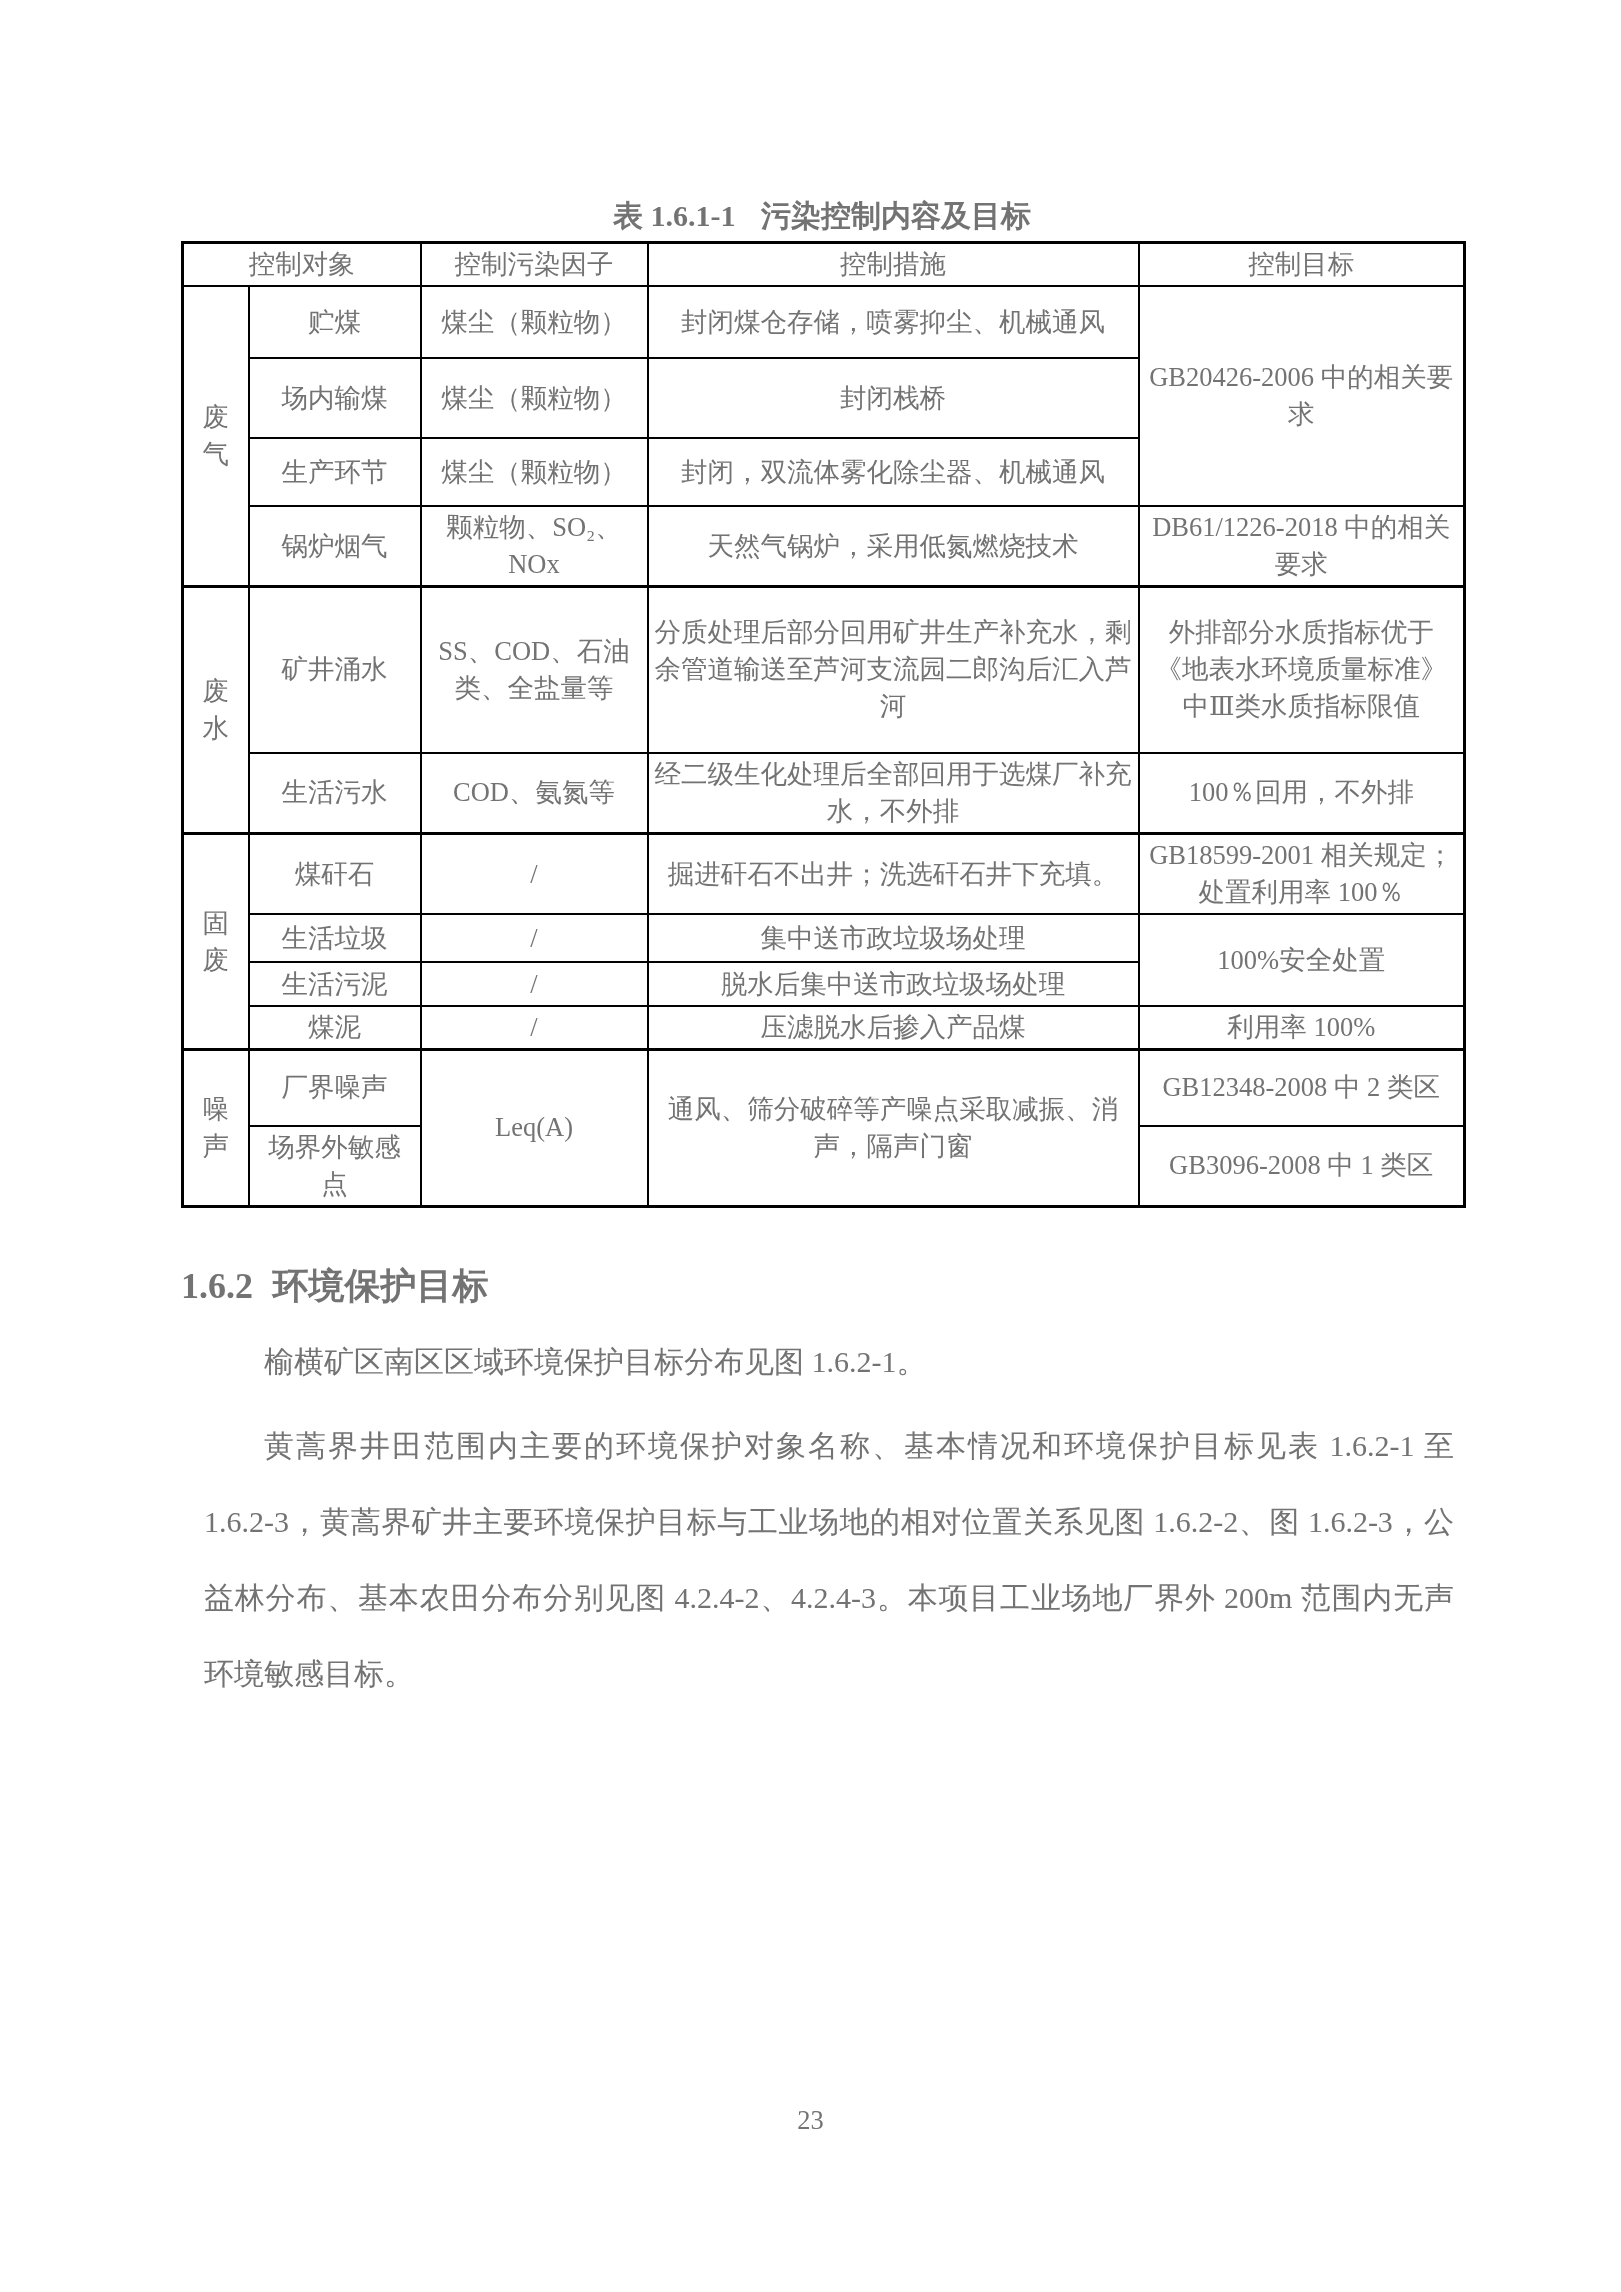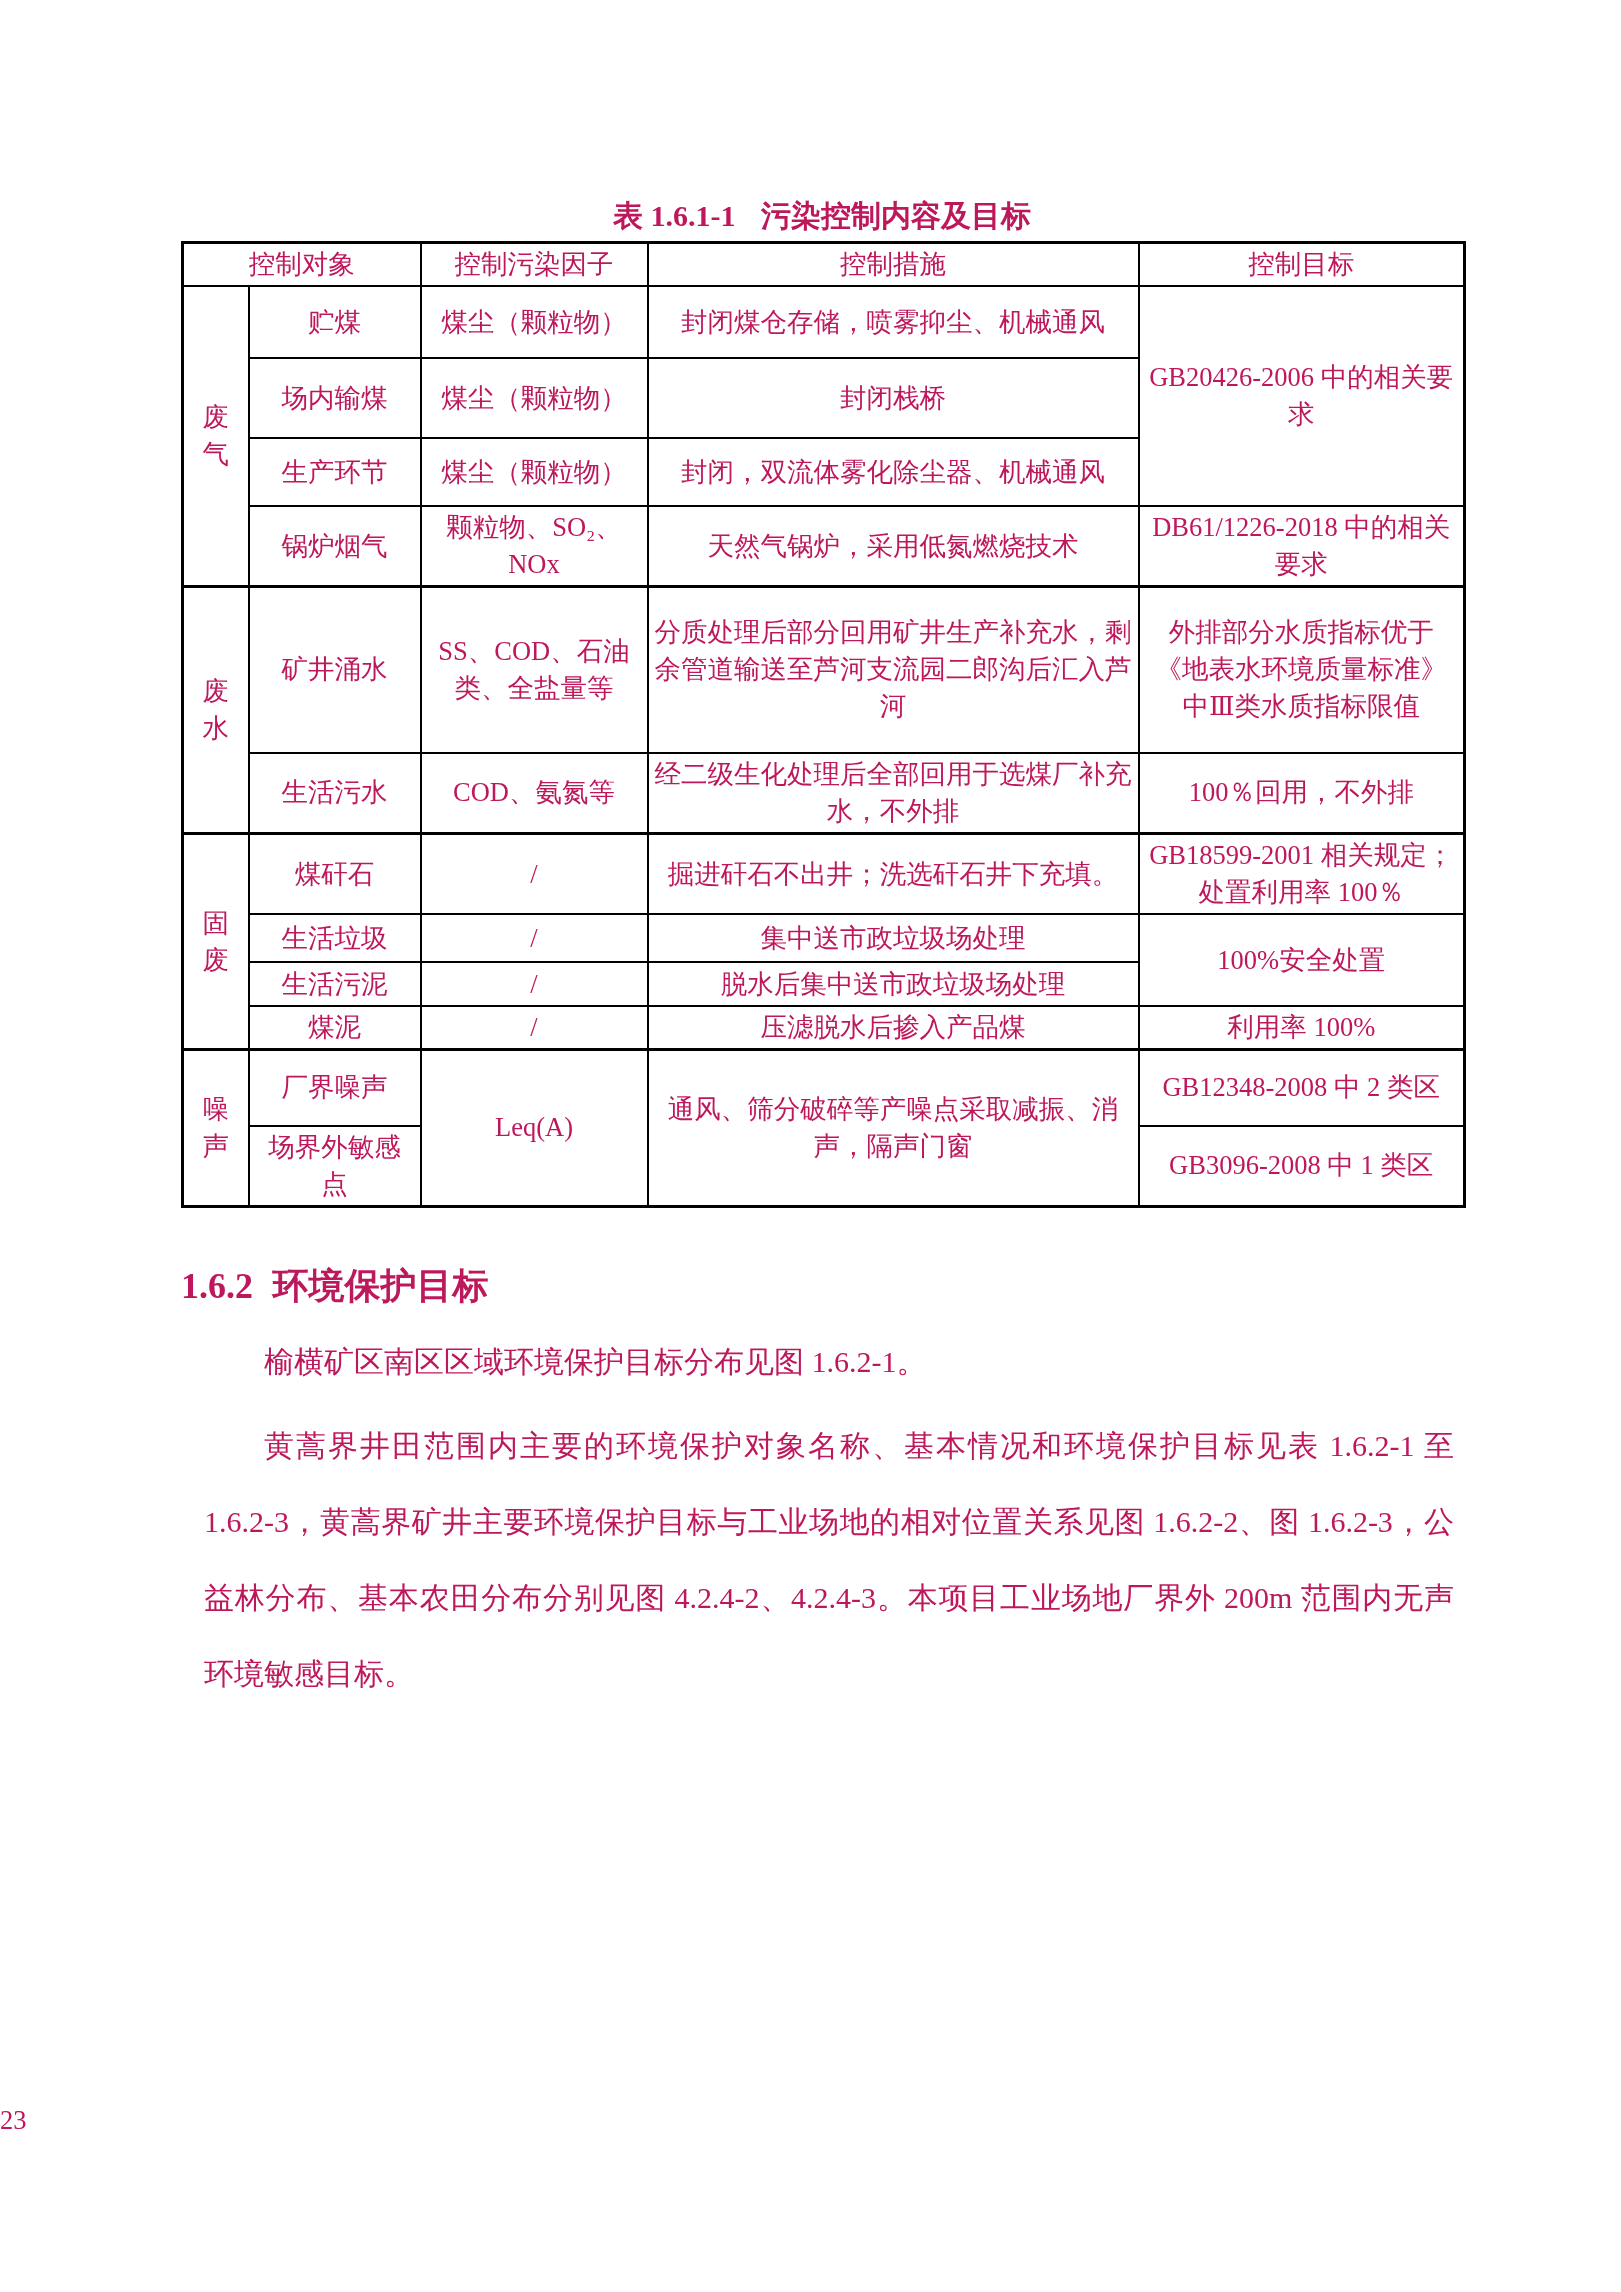--- a/index.html
+++ b/index.html
@@ -1,20 +1,20 @@
 <!DOCTYPE html>
 <html><head>
 <meta charset="utf-8">
 <style>
   html,body{margin:0;padding:0;background:#ffffff;}
   .page{
     position:relative;
     width:1621px;height:2293px;
     background:#ffffff;
-    color:#be185d;
+    color:#737373;
     font-family:"Liberation Serif","DejaVu Serif",serif;
     overflow:hidden;
   }
   .table-title{
     position:absolute;left:181px;top:196px;width:1282px;
     text-align:center;font-size:30px;font-weight:bold;
     font-family:"Liberation Serif","DejaVu Serif",serif;
     white-space:nowrap;
   }
   .table-title .gap{display:inline-block;width:25.5px;}
@@ -52,21 +52,21 @@
   .section-heading .num{font-family:"Liberation Serif","DejaVu Serif",serif;}
   .section-heading .txt{margin-left:19.6px;}
   .body-text{
     position:absolute;left:196px;top:1316px;width:1266px;
     font-size:30px;line-height:76px;
     text-align:justify;
   }
   .body-text p{margin:8px;text-indent:2em;}
   .page-number{
     position:absolute;left:0;top:2105px;width:1621px;
-    text-align:left;font-size:26.5px;
+    text-align:center;font-size:26.5px;
   }
 </style>
 </head>
 <body>
 
 <div class="page">
 
   <div class="table-title">
     <span>表 1.6.1-1</span><span class="gap"></span><span>污染控制内容及目标</span>
   </div>

